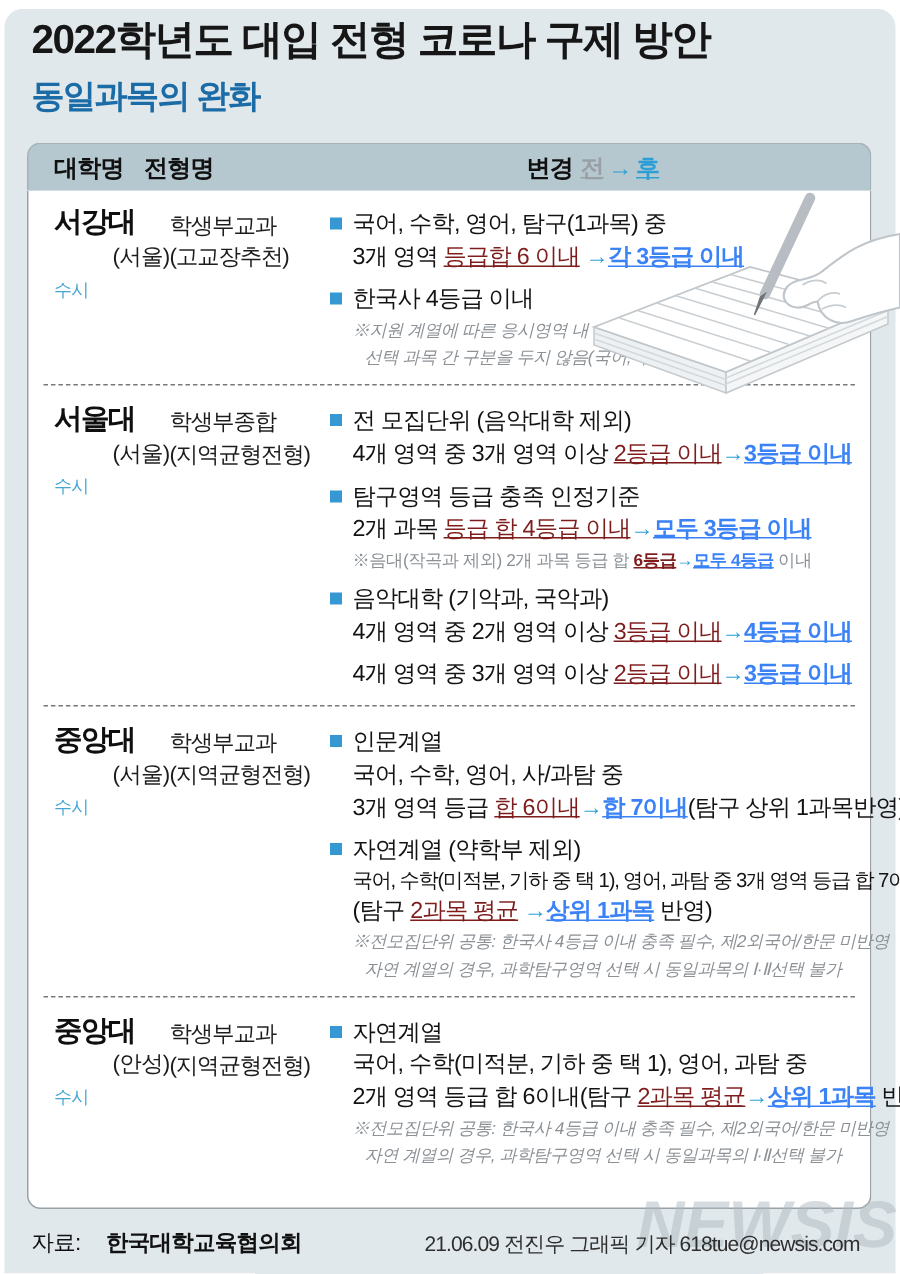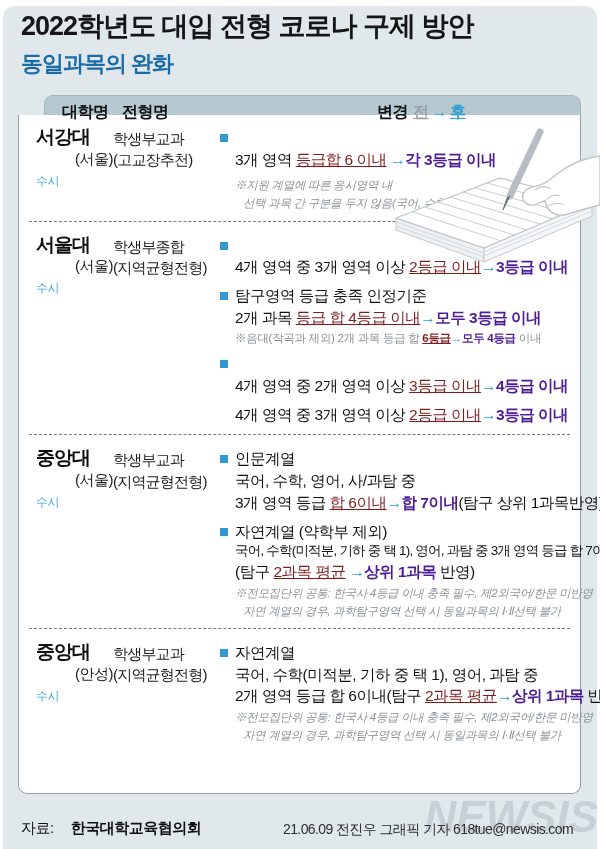--- a/index.html
+++ b/index.html
@@ -11,23 +11,23 @@
   }
   .panel{position:absolute;left:3px;right:3px;top:6px;bottom:0;
     background:#e0e8ec;border-radius:12px 12px 0 0;}
   
   .titlebox{position:absolute;left:21px;top:10px;z-index:2;}
   .t-main{font-size:27px;letter-spacing:-1px;color:#161616;font-weight:600;line-height:1.25;}
   .t-main .heavy{font-weight:800;}
   .t-sub{font-size:22px;font-weight:800;letter-spacing:-1px;color:#1a6ba6;margin-top:5px;}
   
   .card{position:absolute;left:18px;top:95px;width:563px;z-index:2;}
-  .thead{height:20px;background:#b6c8cf;border:1px solid #a7b2b8;border-bottom:none;
+  .thead{height:32px;background:#b6c8cf;border:1px solid #a7b2b8;border-bottom:none;
     border-radius:9px 9px 0 0;position:relative;box-sizing:border-box;
-    font-size:16px;font-weight:700;color:#101010;letter-spacing:-0.5px;margin-left:26px;}
+    font-size:16px;font-weight:700;color:#101010;letter-spacing:-0.5px;}
   .th1{position:absolute;left:17px;top:6px;}
   .th2{position:absolute;left:77px;top:6px;}
   .th3{position:absolute;left:332px;top:6px;white-space:nowrap;}
   .th3 .h-before{color:#99a0a5;text-decoration:underline;margin-left:5px;}
   .th3 .h-arrow{color:#2d9fd6;margin:0 3px;}
   .th3 .h-after{color:#2d9fd6;text-decoration:underline;}
   .tbody{background:#ffffff;border:1px solid #99a1a6;border-top:none;
     border-radius:0 0 9px 9px;padding:6px 0 8px;box-sizing:border-box;min-height:679px;}
   .divider{border-top:1px dashed #75797d;margin:4px 10px 7px 10px;}
   .row{display:grid;grid-template-columns:77px 107px 1fr;padding:5px 6px 5px 17px;}
@@ -42,21 +42,21 @@
   .line{line-height:1.4;white-space:nowrap;}
   .bullet{display:inline-block;width:8px;height:8px;background:#3598d2;margin-right:7px;vertical-align:1px;}
   .cont{padding-left:15px;}
   .sm{font-size:13.5px;letter-spacing:-0.8px;}
   .note,.noteI,.noteI2{font-size:11.5px;color:#8c9196;line-height:1.4;margin-top:2px;letter-spacing:-0.3px;}
   .note{padding-left:15px;}
   .noteI{padding-left:15px;font-style:italic;}
   .noteI2{padding-left:23px;font-style:italic;}
   .s-before{color:#7f1d1d;text-decoration:underline;}
   .s-arrow{color:#2d9fd6;}
-  .s-after{color:#4c1d95;font-weight:800;}
+  .s-after{color:#3b82f6;font-weight:800;text-decoration:underline;}
   .note .s-before,.note .s-after{font-weight:600;}
   
   .source{position:absolute;left:21px;top:819px;font-size:15px;color:#111;z-index:4;letter-spacing:-0.5px;}
   .source .src-name{font-weight:800;margin-left:17px;}
   .credit{position:absolute;right:27px;top:821px;font-size:14px;color:#2e2e2e;z-index:4;letter-spacing:-0.6px;}
   .watermark{position:absolute;right:2px;top:792px;z-index:3;
     font-size:44px;font-weight:800;font-style:italic;letter-spacing:0px;
     color:#aeb9c0;opacity:0.5;user-select:none;}
   
   .illus{position:absolute;left:388px;top:126px;width:212px;height:146px;z-index:5;pointer-events:none;}
@@ -83,52 +83,53 @@
           <div class="college">서강대</div>
           <div class="campus">(서울)</div>
           <div class="term">수시</div>
         </div>
         <div class="col2">
           <div class="adm-line">학생부교과</div>
           <div class="adm-line">(고교장추천)</div>
         </div>
         <div class="col3">
           <div class="item">
-            <div class="line head"><span class="bullet"></span></div>
+            <div class="line head"><span class="bullet"></span><span class="seg">국어, 수학, 영어, 탐구(1과목) 중</span></div>
             <div class="line cont"><span class="seg">3개 영역 </span><span class="seg s-before">등급합 6 이내</span><span class="seg s-arrow"> →</span><span class="seg s-after">각 3등급 이내</span></div>
           </div>
           <div class="item">
+            <div class="line head"><span class="bullet"></span><span class="seg">한국사 4등급 이내</span></div>
             <div class="line noteI"><span class="seg">※지원 계열에 따른 응시영역 내</span></div>
             <div class="line noteI2"><span class="seg">선택 과목 간 구분을 두지 않음(국어, 수학, 탐구)</span></div>
           </div>
         </div>
       </div>
       <div class="divider"></div>
       <div class="row">
         <div class="col1">
           <div class="college">서울대</div>
           <div class="campus">(서울)</div>
           <div class="term">수시</div>
         </div>
         <div class="col2">
           <div class="adm-line">학생부종합</div>
           <div class="adm-line">(지역균형전형)</div>
         </div>
         <div class="col3">
           <div class="item">
-            <div class="line head"><span class="bullet"></span></div>
+            <div class="line head"><span class="bullet"></span><span class="seg">전 모집단위 (음악대학 제외)</span></div>
             <div class="line cont"><span class="seg">4개 영역 중 3개 영역 이상 </span><span class="seg s-before">2등급 이내</span><span class="seg s-arrow">→</span><span class="seg s-after">3등급 이내</span></div>
           </div>
           <div class="item">
             <div class="line head"><span class="bullet"></span><span class="seg">탐구영역 등급 충족 인정기준</span></div>
             <div class="line cont"><span class="seg">2개 과목 </span><span class="seg s-before">등급 합 4등급 이내</span><span class="seg s-arrow">→</span><span class="seg s-after">모두 3등급 이내</span></div>
             <div class="line note"><span class="seg">※음대(작곡과 제외) 2개 과목 등급 합 </span><span class="seg s-before">6등급</span><span class="seg s-arrow">→</span><span class="seg s-after">모두 4등급</span><span class="seg"> 이내</span></div>
           </div>
           <div class="item">
-            <div class="line head"><span class="bullet"></span></div>
+            <div class="line head"><span class="bullet"></span><span class="seg">음악대학 (기악과, 국악과)</span></div>
             <div class="line cont"><span class="seg">4개 영역 중 2개 영역 이상 </span><span class="seg s-before">3등급 이내</span><span class="seg s-arrow">→</span><span class="seg s-after">4등급 이내</span></div>
           </div>
           <div class="item">
             <div class="line cont"><span class="seg">4개 영역 중 3개 영역 이상 </span><span class="seg s-before">2등급 이내</span><span class="seg s-arrow">→</span><span class="seg s-after">3등급 이내</span></div>
           </div>
         </div>
       </div>
       <div class="divider"></div>
       <div class="row">
         <div class="col1">

